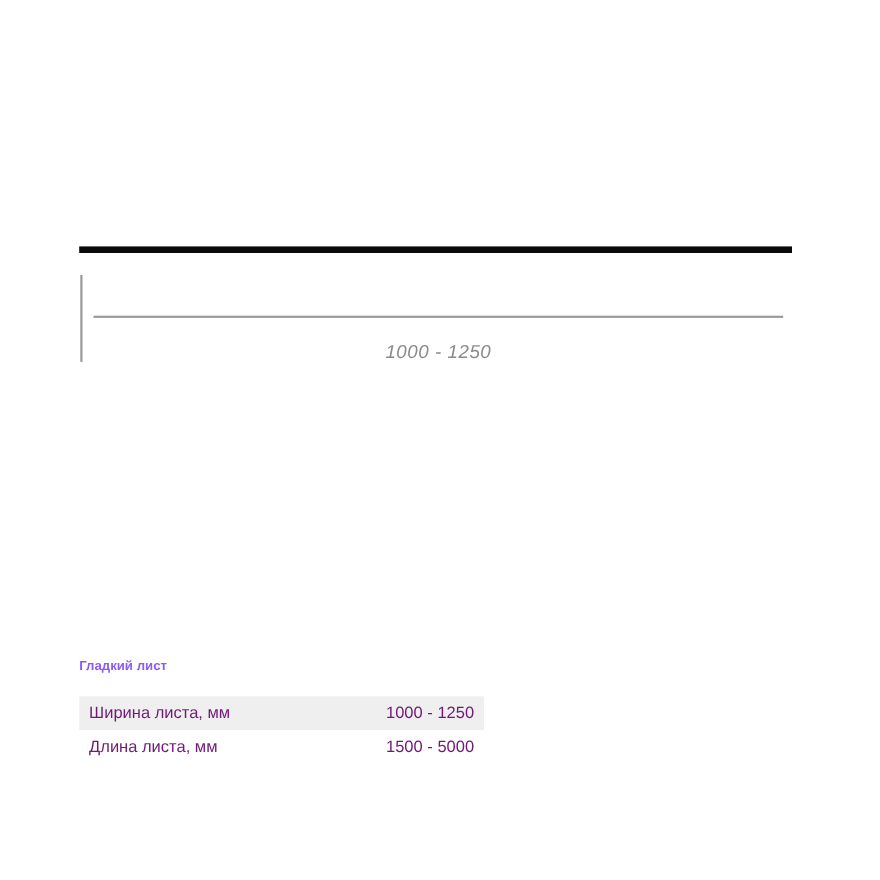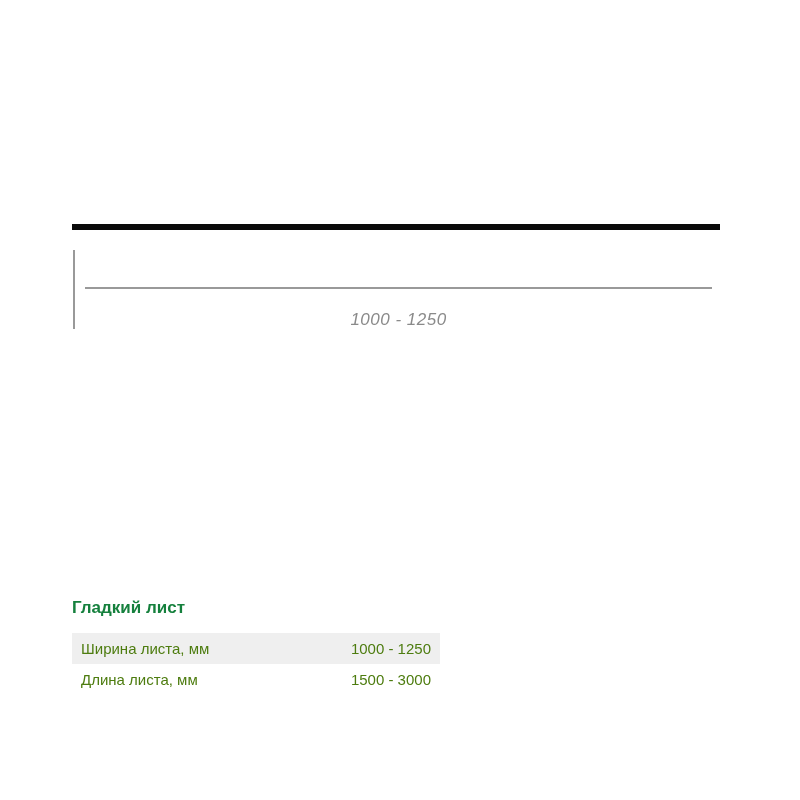--- a/index.html
+++ b/index.html
@@ -52,39 +52,39 @@
     font-style: italic;
     color: #8a8a8a;
     letter-spacing: 0.5px;
   }
 
   
   .spec-title {
     position: absolute;
     left: 72px;
     top: 598px;
-    font-size: 17px;
+    font-size: 12px;
     font-weight: bold;
-    color: #15803d;
+    color: #8b5cf6;
   }
   .spec-table {
     position: absolute;
     left: 72px;
     top: 633px;
     width: 368px;
   }
   .spec-row {
     display: flex;
     align-items: center;
     justify-content: space-between;
     height: 31px;
     padding: 0 9px;
     box-sizing: border-box;
     font-size: 15px;
-    color: #4d7c0f;
+    color: #701a75;
     background: #ffffff;
     gap: 16px;
   }
   .spec-row.alt { background: #efefef; }
   .spec-row .cell-label { text-align: left; }
   .spec-row .cell-value { text-align: right; }
 </style>
 </head>
 <body>
 
@@ -99,17 +99,17 @@
 
   <div class="spec-title">Гладкий лист</div>
 
   <div class="spec-table">
     <div class="spec-row alt">
       <span class="cell-label">Ширина листа, мм</span>
       <span class="cell-value">1000 - 1250</span>
     </div>
     <div class="spec-row">
       <span class="cell-label">Длина листа, мм</span>
-      <span class="cell-value">1500 - 3000</span>
+      <span class="cell-value">1500 - 5000</span>
     </div>
   </div>
 
 </div>
 
 </body></html>

